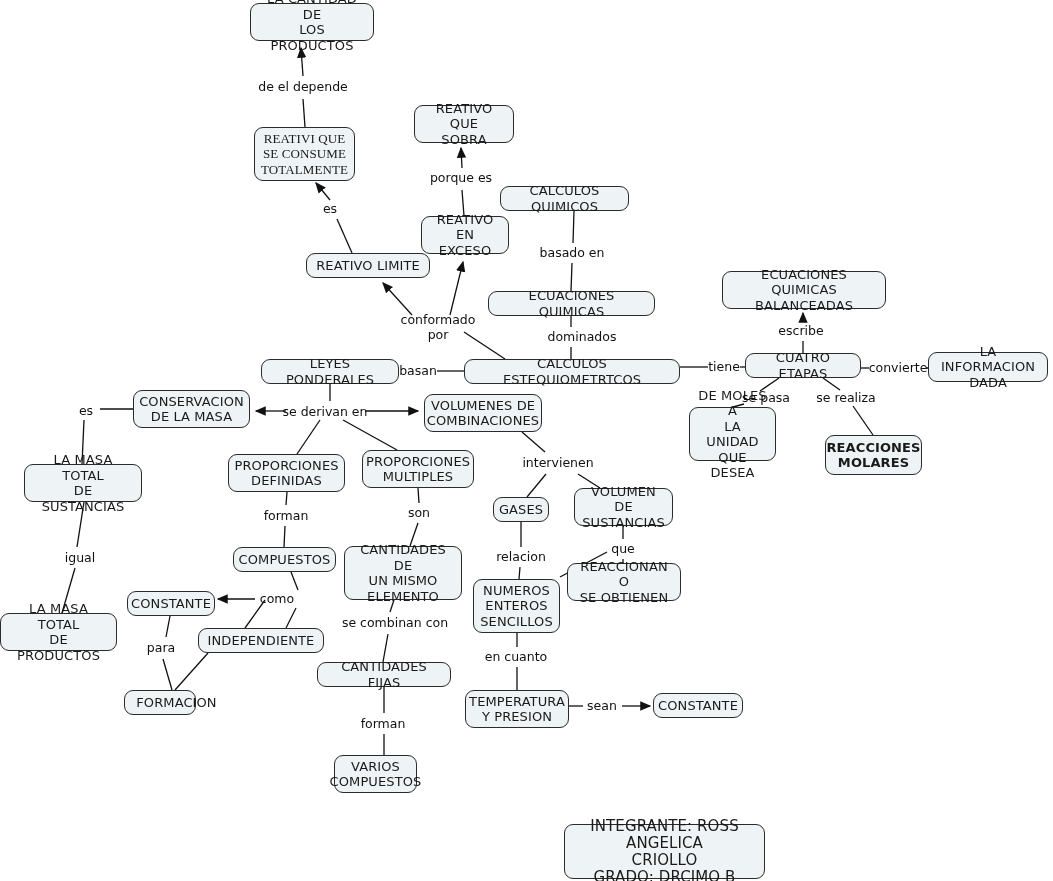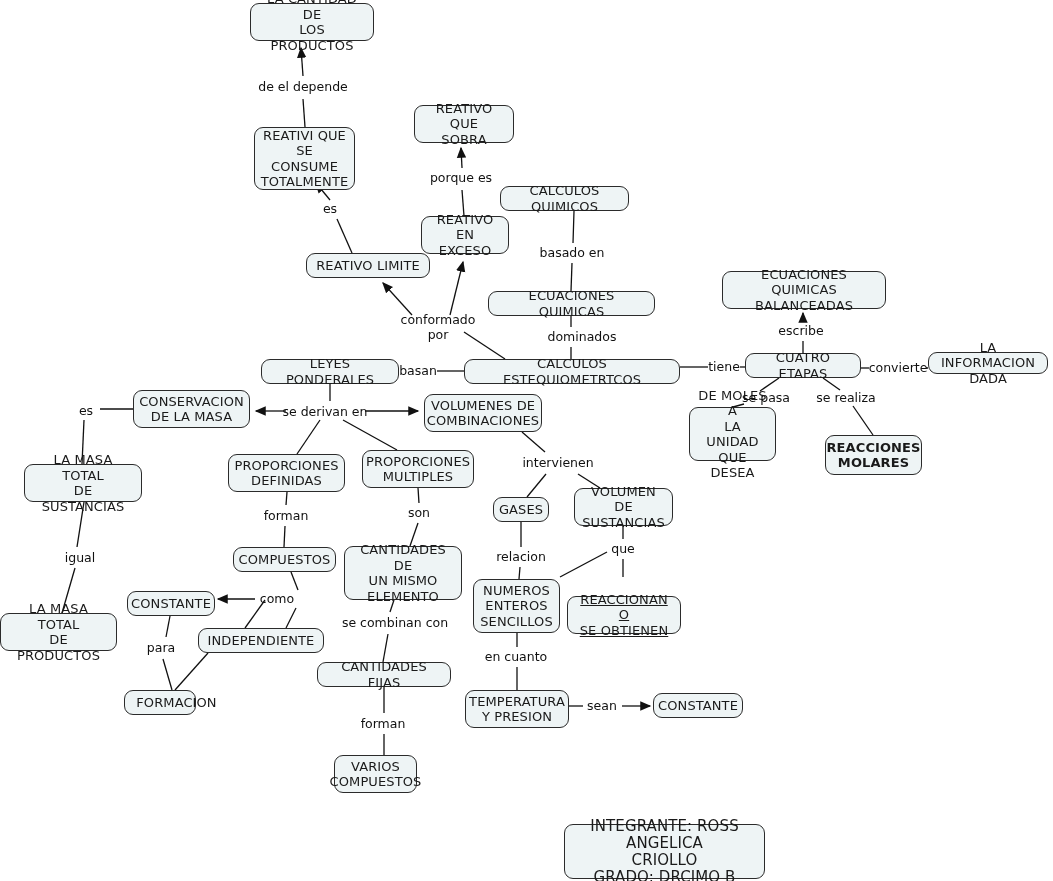--- a/index.html
+++ b/index.html
@@ -142,36 +142,36 @@
       <line x1="388" y1="634" x2="383" y2="662"></line>
 
       <line x1="384" y1="687" x2="384" y2="713"></line>
       <line x1="384" y1="734" x2="384" y2="755"></line>
     </g>
   </svg>
 
   <div id="nodes-layer">
       <div class="node" style="left: 250px; top: 3px; width: 124px; height: 38px;">LA CANTIDAD DE
 LOS PRODUCTOS</div>
-      <div class="node" style="left: 254px; top: 127px; width: 101px; height: 63px;">REATIVI QUE
+      <div class="node" style="left: 254px; top: 127px; width: 101px; height: 54px; font-family: Liberation Serif, serif;">REATIVI QUE
 SE CONSUME
 TOTALMENTE</div>
       <div class="node" style="left: 414px; top: 105px; width: 100px; height: 38px;">REATIVO QUE
 SOBRA</div>
       <div class="node" style="left: 421px; top: 216px; width: 88px; height: 38px;">REATIVO
 EN EXCESO</div>
       <div class="node" style="left: 306px; top: 253px; width: 124px; height: 25px;">REATIVO LIMITE</div>
       <div class="node" style="left: 500px; top: 186px; width: 129px; height: 25px;">CALCULOS QUIMICOS</div>
       <div class="node" style="left: 488px; top: 291px; width: 167px; height: 25px;">ECUACIONES QUIMICAS</div>
       <div class="node" style="left: 464px; top: 359px; width: 216px; height: 25px;">CALCULOS ESTEQUIOMETRTCOS</div>
       <div class="node" style="left: 261px; top: 359px; width: 138px; height: 25px;">LEYES PONDERALES</div>
       <div class="node" style="left: 722px; top: 271px; width: 164px; height: 38px;">ECUACIONES QUIMICAS
 BALANCEADAS</div>
       <div class="node" style="left: 745px; top: 353px; width: 116px; height: 25px;">CUATRO ETAPAS</div>
-      <div class="node" style="left: 928px; top: 352px; width: 120px; height: 22px;">LA INFORMACION
+      <div class="node" style="left: 928px; top: 352px; width: 120px; height: 30px;">LA INFORMACION
 DADA</div>
       <div class="node" style="left: 689px; top: 407px; width: 87px; height: 54px;">DE MOLES A
 LA UNIDAD
 QUE DESEA</div>
       <div class="node" style="left: 825px; top: 435px; width: 97px; height: 40px; font-weight: bold;">REACCIONES
 MOLARES</div>
       <div class="node" style="left: 133px; top: 390px; width: 117px; height: 38px;">CONSERVACION
 DE LA MASA</div>
       <div class="node" style="left: 424px; top: 394px; width: 118px; height: 38px;">VOLUMENES DE
 COMBINACIONES</div>
@@ -188,21 +188,21 @@
 DE PRODUCTOS</div>
       <div class="node" style="left: 233px; top: 547px; width: 103px; height: 25px;">COMPUESTOS</div>
       <div class="node" style="left: 336px; top: 546px; width: 118px; height: 54px; margin-left: 8px;">CANTIDADES DE
 UN MISMO
 ELEMENTO</div>
       <div class="node" style="left: 127px; top: 591px; width: 88px; height: 25px;">CONSTANTE</div>
       <div class="node" style="left: 198px; top: 628px; width: 126px; height: 25px;">INDEPENDIENTE</div>
       <div class="node" style="left: 473px; top: 579px; width: 87px; height: 54px;">NUMEROS
 ENTEROS
 SENCILLOS</div>
-      <div class="node" style="left: 567px; top: 596px; width: 114px; height: 38px; text-decoration: underline;">REACCIONAN O
+      <div class="node" style="left: 567px; top: 563px; width: 114px; height: 38px;">REACCIONAN O
 SE OBTIENEN</div>
       <div class="node" style="left: 124px; top: 690px; width: 72px; height: 25px; padding-left: 40px;">FORMACION</div>
       <div class="node" style="left: 317px; top: 662px; width: 134px; height: 25px;">CANTIDADES FIJAS</div>
       <div class="node" style="left: 465px; top: 690px; width: 104px; height: 38px;">TEMPERATURA
 Y PRESION</div>
       <div class="node" style="left: 653px; top: 693px; width: 90px; height: 25px;">CONSTANTE</div>
       <div class="node" style="left: 334px; top: 755px; width: 83px; height: 38px;">VARIOS
 COMPUESTOS</div>
       <div class="node footer-note" style="left: 564px; top: 824px; width: 201px; height: 55px;">INTEGRANTE: ROSS ANGELICA
 CRIOLLO

